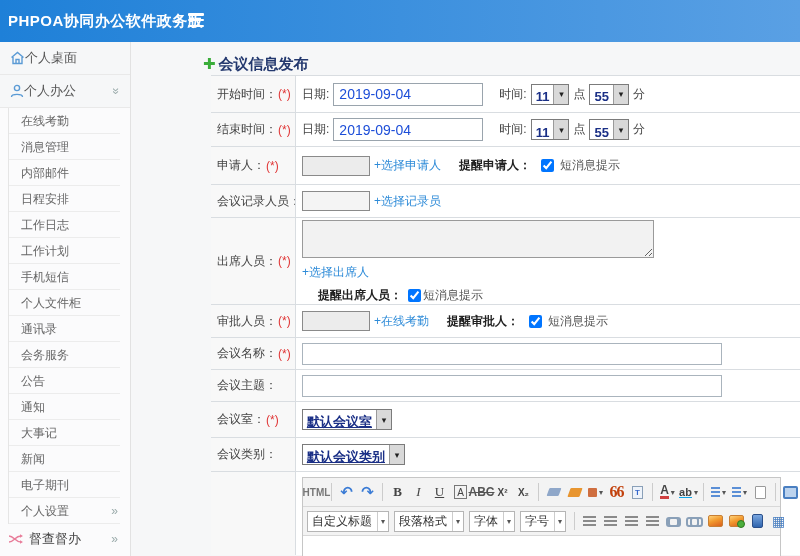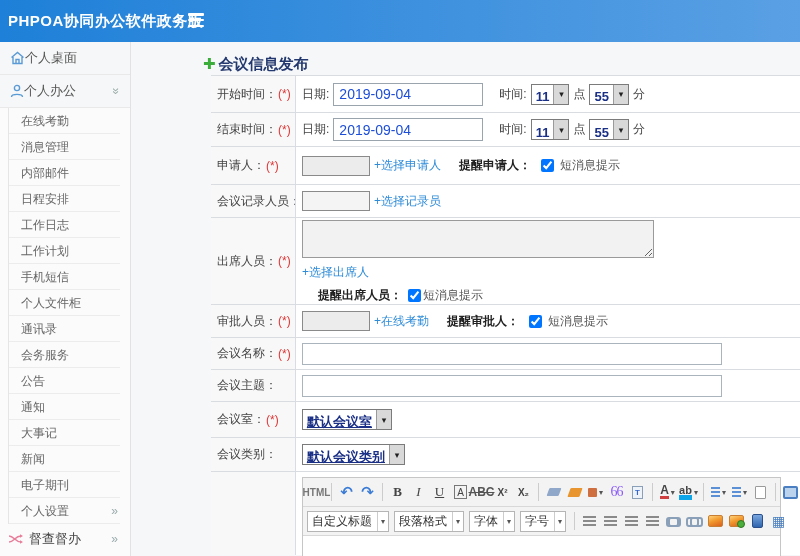--- a/index.html
+++ b/index.html
@@ -77,25 +77,25 @@
   .t-b { font-weight:bold; font-family:"Liberation Serif",serif; }
   .t-i { font-style:italic; font-family:"Liberation Serif",serif; }
   .t-u { text-decoration:underline; font-family:"Liberation Serif",serif; }
   .t-frame { border:1px solid #777; font-size:10px; padding:0 2px; height:14px; display:flex; align-items:center; }
   .t-strike { font-size:12px; text-decoration:line-through; font-weight:bold; color:#555; }
   .t-supsub { font-size:10px; font-weight:bold; }
   .caret { font-size:8px; color:#555; margin-left:2px; }
   .ieraser { width:12px; height:8px; background:#8fa7c9; transform:skewX(-20deg); border-radius:1px; }
   .ibroom { width:12px; height:9px; background:#e8952f; transform:skewX(-20deg); border-radius:1px; }
   .ipaint { width:10px; height:9px; background:#cf6e3f; border-radius:1px; }
-  .t-quote { font-weight:normal; color:#8b5cf6; letter-spacing:-1px; font-size:14px; font-family:"Liberation Serif",serif; }
+  .t-quote { font-weight:bold; color:#c2410c; letter-spacing:-1px; font-size:16px; font-family:"Liberation Serif",serif; }
   .ipaste { width:11px; height:13px; border:1px solid #8aa0b8; background:#eef3fa; display:flex;
     align-items:center; justify-content:center; font-size:8px; color:#3366cc; font-weight:bold; }
   .t-fc { font-weight:bold; font-size:12px; border-bottom:3px solid #d04040; line-height:11px; }
-  .t-hc { font-weight:bold; font-size:11px; border-bottom:5px solid #0ea5e9; line-height:10px; }
+  .t-hc { font-weight:bold; font-size:11px; border-bottom:1px solid #0ea5e9; line-height:10px; }
   .ilist { width:13px; height:10px; background:repeating-linear-gradient(to bottom,#5b8fd6 0 2px,transparent 2px 4px); }
   .ipage { width:11px; height:13px; background:#fff; border:1px solid #9a9a9a; border-radius:1px; }
   .imon { width:17px; height:13px; background:#bcd3ee; border:2px solid #4a7fc1; border-radius:2px; }
   .dd { height:21px; border:1px solid #b5b5b5; background:#fff; display:inline-flex; align-items:center;
     font-size:12px; color:#333; padding-left:4px; margin-right:3px; cursor:pointer; white-space:nowrap; }
   .dd .ddtxt { padding-right:5px; }
   .dd .ddarr { border-left:1px solid #ccc; padding:0 3px; height:100%; display:flex; align-items:center; }
   .dd .ddarr::after { content:"▾"; font-size:8px; color:#555; }
   .bars { width:13px; height:10px; background:repeating-linear-gradient(to bottom,#8a8a8a 0 2px,transparent 2px 4px); }
   .ilink { position:relative; width:17px; height:10px; }

